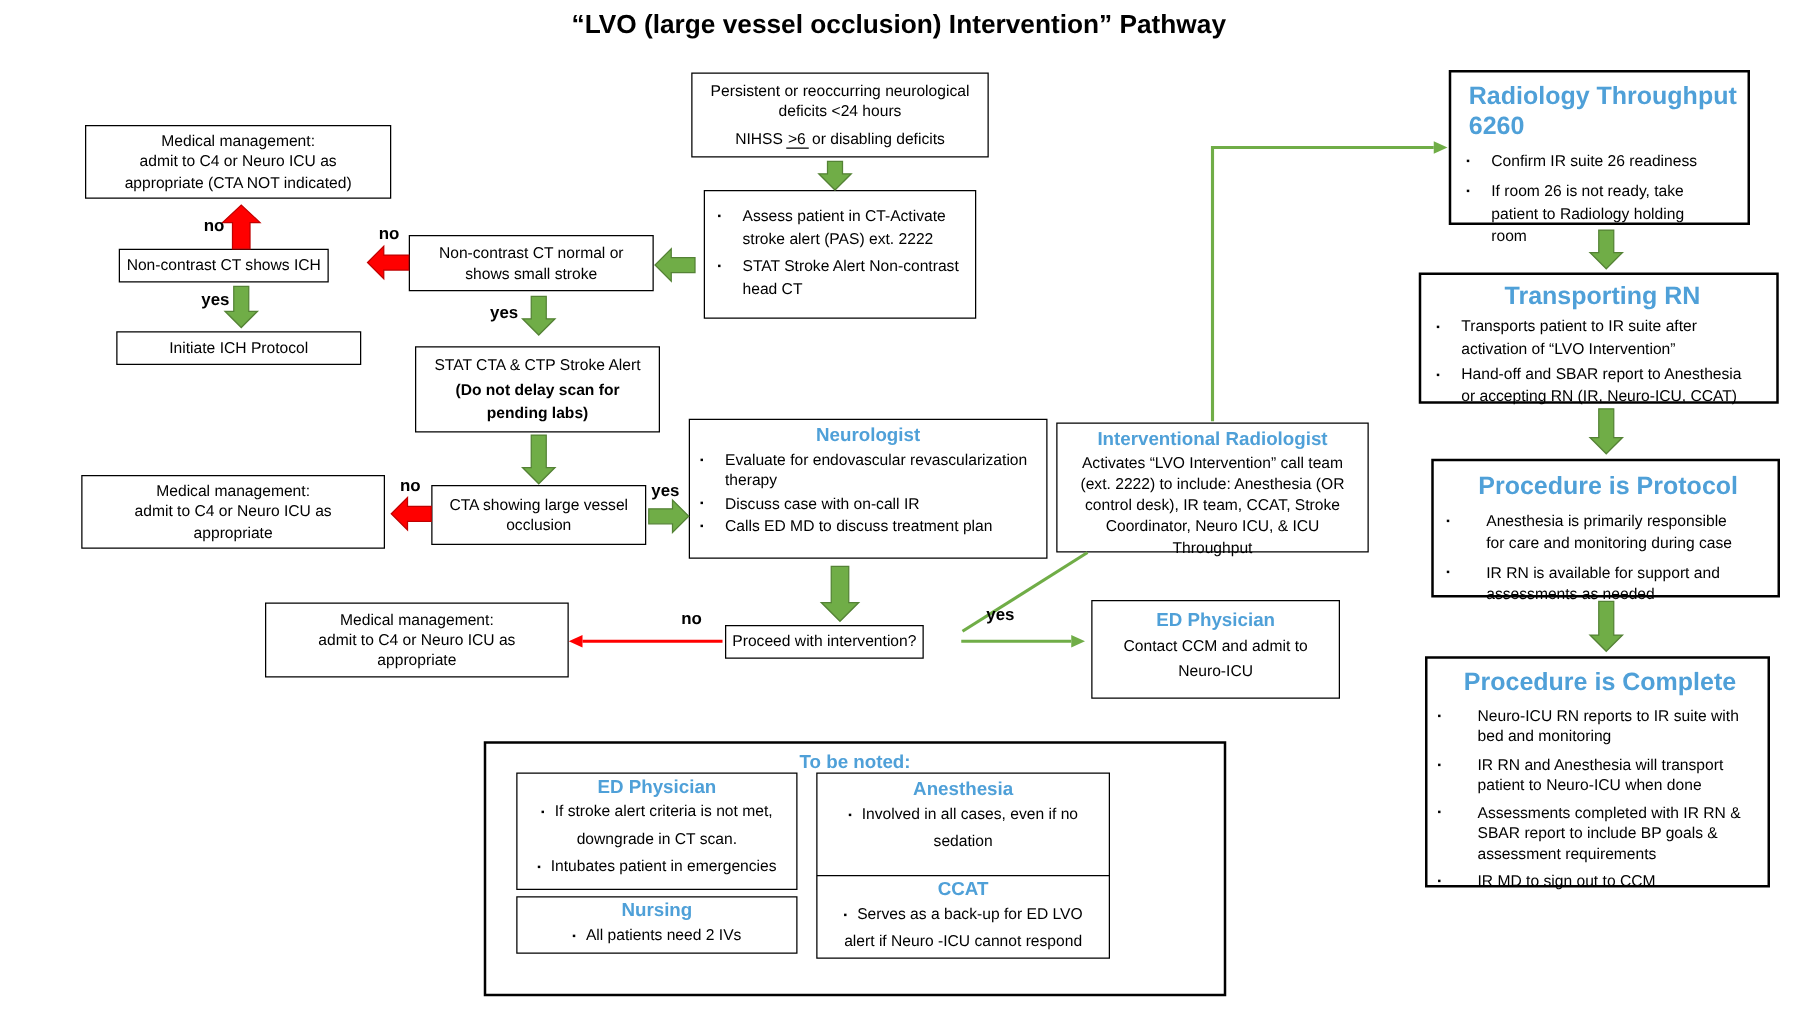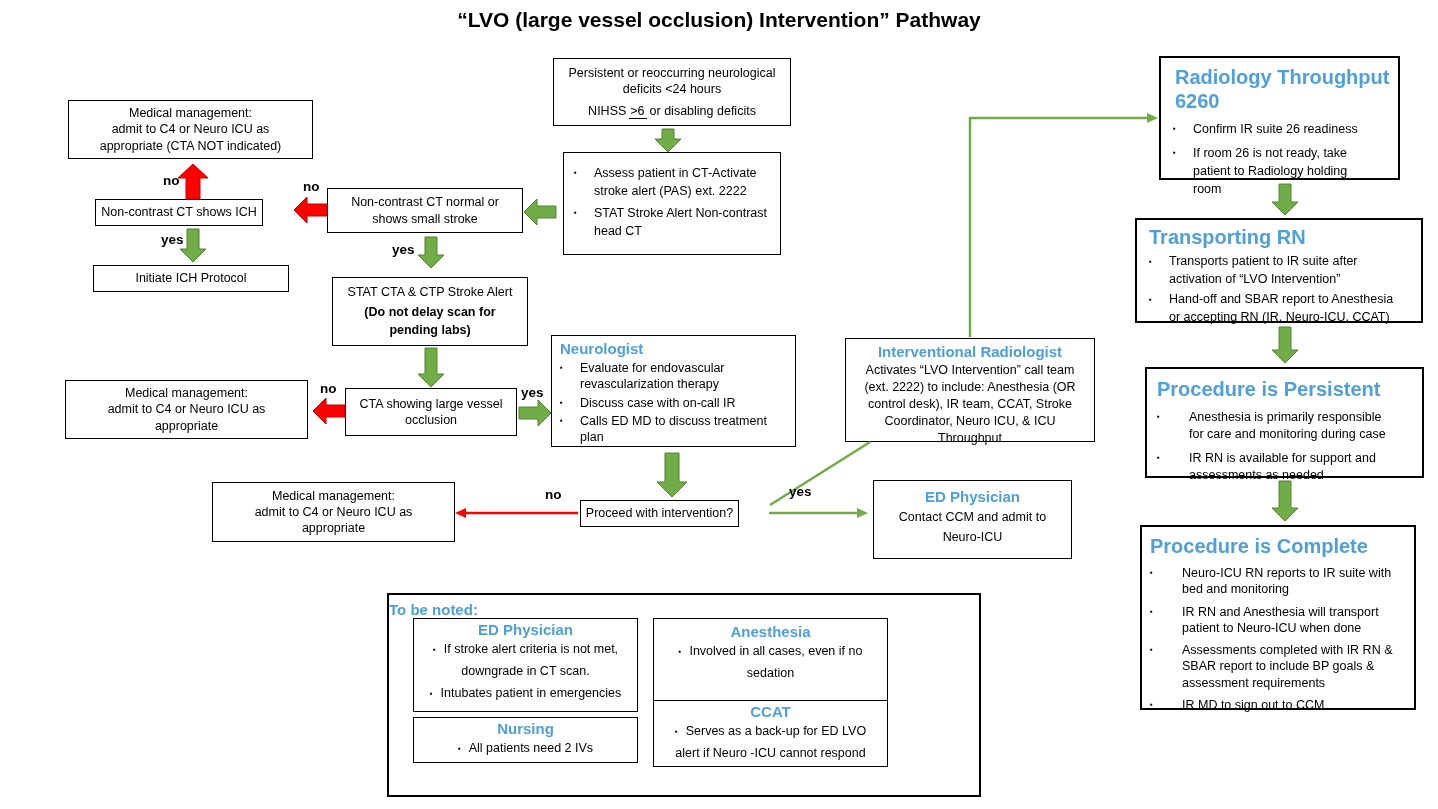--- a/index.html
+++ b/index.html
@@ -10,21 +10,21 @@
   .page-title {
     position:absolute; left:0; top:8px; width:1438px; text-align:center;
     font-size:21px; font-weight:bold;
   }
   .box {
     position:absolute; background:#fff; border:1.5px solid #000;
     box-sizing:border-box; font-size:12.5px; line-height:1.3;
   }
   .thick { border-width:2px; }
   .center { display:flex; flex-direction:column; align-items:center; justify-content:center; text-align:center; }
-  .bluehead { color:#4FA0D8; font-weight:bold; font-size:15px; line-height:1.2; }
+  .bluehead { color:#4FA0D8; font-weight:bold; font-size:15px; text-align:center; line-height:1.2; }
   .bighead { font-size:20px; }
   .brow { display:flex; align-items:flex-start; margin-bottom:4px; }
   .bm { flex:0 0 20px; font-size:8px; padding-top:3px; text-align:left; }
   .bm-wide { flex:0 0 32px; }
   .pad { padding:8px 8px 4px 10px; }
   .lh15 { line-height:1.45; }
   .label {
     position:absolute; font-weight:bold; font-size:13.5px; z-index:5;
   }
   .arrows { position:absolute; left:0; top:0; z-index:4; pointer-events:none; }
@@ -88,21 +88,21 @@
       <div>pending labs)</div>
     </div>
   </div>
 
   <div class="box center" style="left:65px;top:380px;width:243px;height:59px;">
     <div>Medical management:</div>
     <div>admit to C4 or Neuro ICU as</div>
     <div>appropriate</div>
   </div>
 
-  <div class="box" style="left:551px;top:335px;width:245px;height:112px;padding:4px 8px 4px 8px;">
+  <div class="box" style="left:551px;top:335px;width:287px;height:112px;padding:4px 8px 4px 8px;">
     <div class="bluehead">Neurologist</div>
     <div class="brow" style="margin-top:2px;margin-bottom:2px;">
         <span class="bm">▪</span>
         <span>Evaluate for endovascular revascularization therapy</span>
       </div>
     <div class="brow" style="margin-bottom:2px;">
         <span class="bm">▪</span>
         <span>Discuss case with on-call IR</span>
       </div>
     <div class="brow">
@@ -149,21 +149,21 @@
         <span class="bm">▪</span>
         <span style="max-width:233px;">Transports patient to IR suite after activation of “LVO Intervention”</span>
       </div>
     <div class="brow" style="line-height:1.4;">
         <span class="bm">▪</span>
         <span style="max-width:233px;">Hand-off and SBAR report to Anesthesia or accepting RN (IR, Neuro-ICU, CCAT)</span>
       </div>
   </div>
 
   <div class="box thick" style="left:1145px;top:367px;width:279px;height:111px;padding:8px 6px 4px 10px;">
-    <div class="bluehead bighead">Procedure is Persistent</div>
+    <div class="bluehead bighead">Procedure is Protocol</div>
     <div class="brow" style="margin-top:8px;margin-bottom:7px;line-height:1.35;">
         <span class="bm bm-wide">▪</span>
         <span style="max-width:208px;">Anesthesia is primarily responsible for care and monitoring during case</span>
       </div>
     <div class="brow" style="line-height:1.35;">
         <span class="bm bm-wide">▪</span>
         <span style="max-width:208px;">IR RN is available for support and assessments as needed</span>
       </div>
   </div>
 

